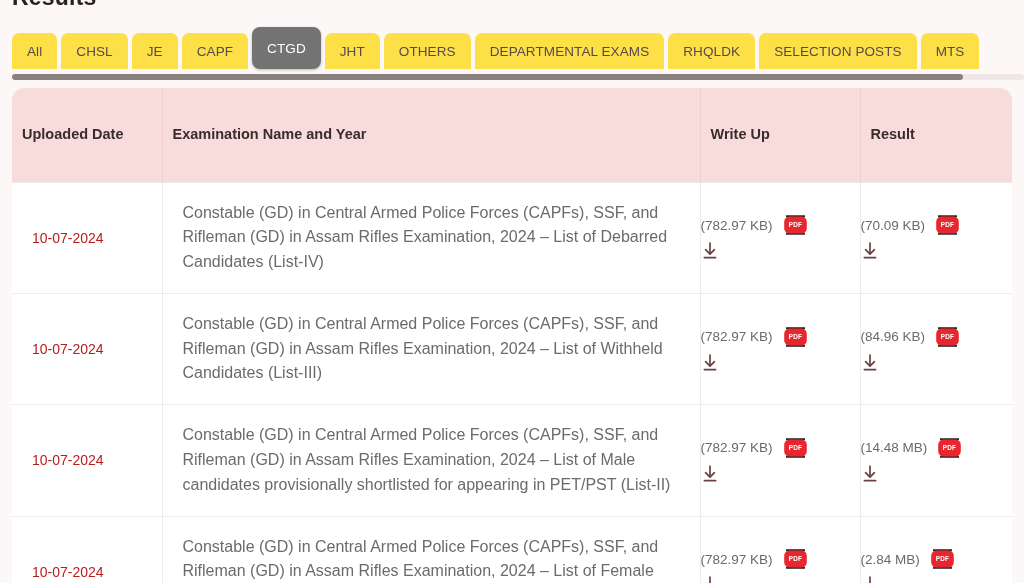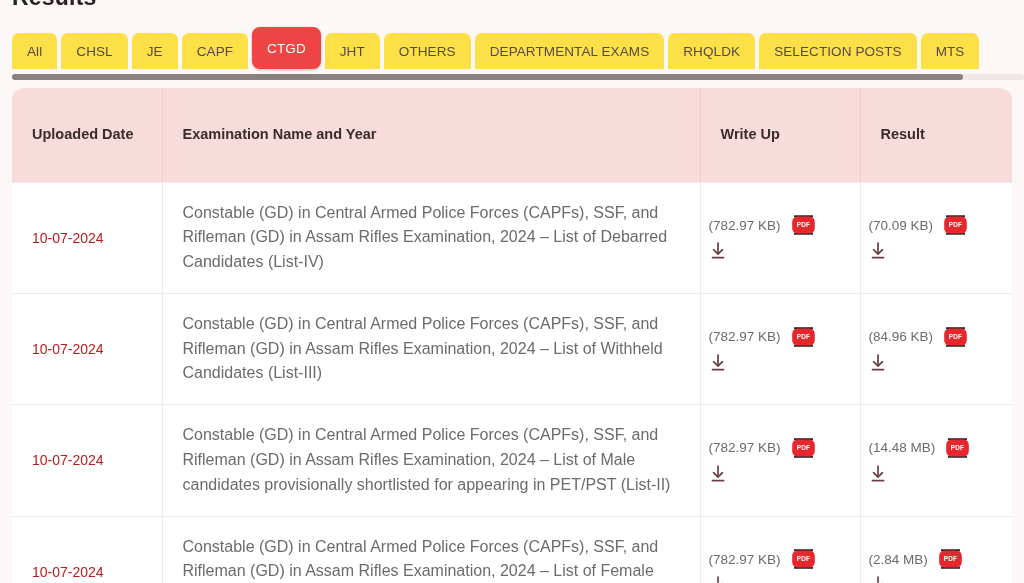--- a/index.html
+++ b/index.html
@@ -55,21 +55,21 @@
     padding: 0 15px;
     background: #fde047;
     border-radius: 7px 7px 0 0;
     color: #564a4a;
     font-size: 13.5px;
     letter-spacing: 0.1px;
     cursor: pointer;
     user-select: none;
   }
   .tab.active {
-    background: #ef4444;
+    background: #737373;
     color: #ffffff;
     height: 42px;
     border-radius: 8px;
     font-weight: 500;
     box-shadow: 0 1px 3px rgba(0,0,0,.25);
   }
 
   
   .tab-scrollbar {
     position: absolute;
@@ -104,21 +104,21 @@
     border-collapse: collapse;
     table-layout: fixed;
   }
 
   thead th {
     background: #f8dcdc;
     color: #3a2c2c;
     font-size: 14.5px;
     font-weight: bold;
     text-align: left;
-    padding: 18px 20px 20px 20px;
+    padding: 18px 20px 20px 10px;
     vertical-align: middle;
     height: 94px;
     border-right: 1px solid #f1cfcf;
   }
   thead th:last-child { border-right: none; }
 
   col.c-date   { width: 150px; }
   col.c-name   { width: 538px; }
   col.c-write  { width: 160px; }
   col.c-result { width: 152px; }
@@ -137,21 +137,21 @@
     font-size: 14px;
     color: #b91c1c;
     white-space: nowrap;
   }
   .cell-name {
     font-size: 16px;
     color: #6b6b6b;
     line-height: 1.55;
   }
 
-  .file-cell { padding-left: 8px; }
+  .file-cell { padding-left: 0; }
   .file-top {
     display: flex;
     align-items: center;
     gap: 10px;
   }
   .file-size {
     font-size: 13.5px;
     color: #6b6b6b;
     white-space: nowrap;
   }

